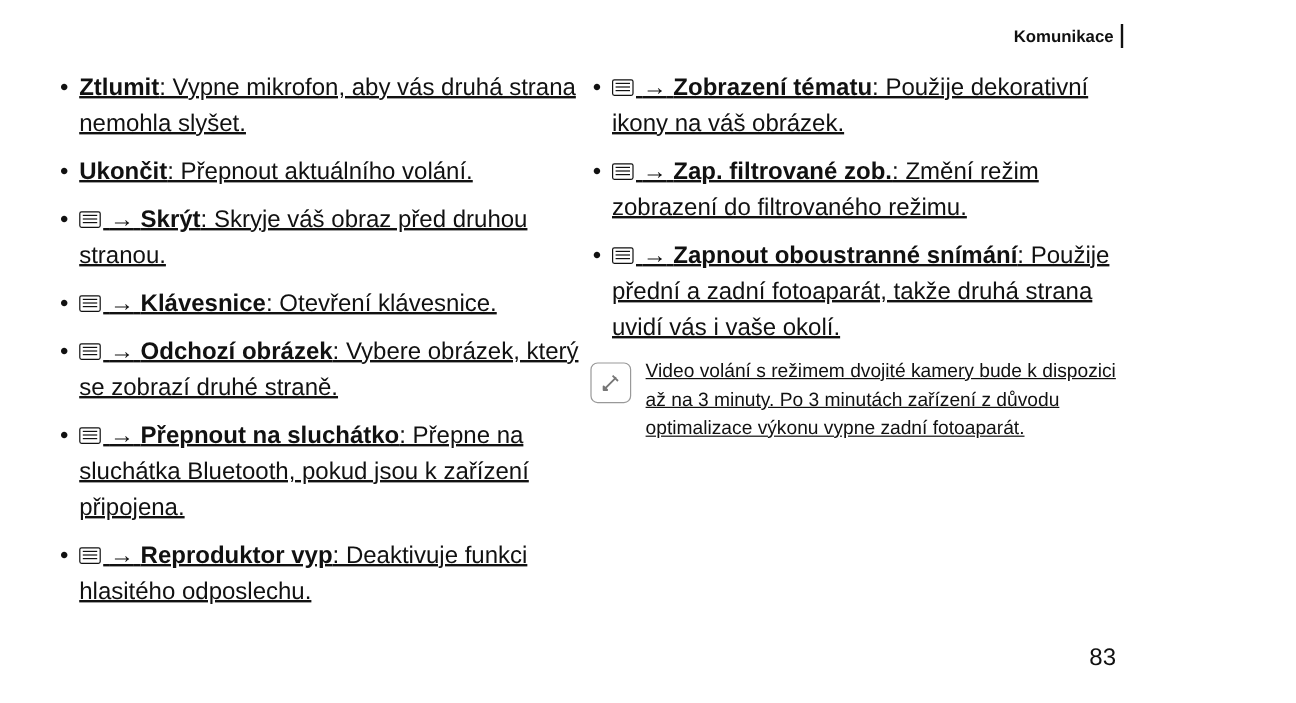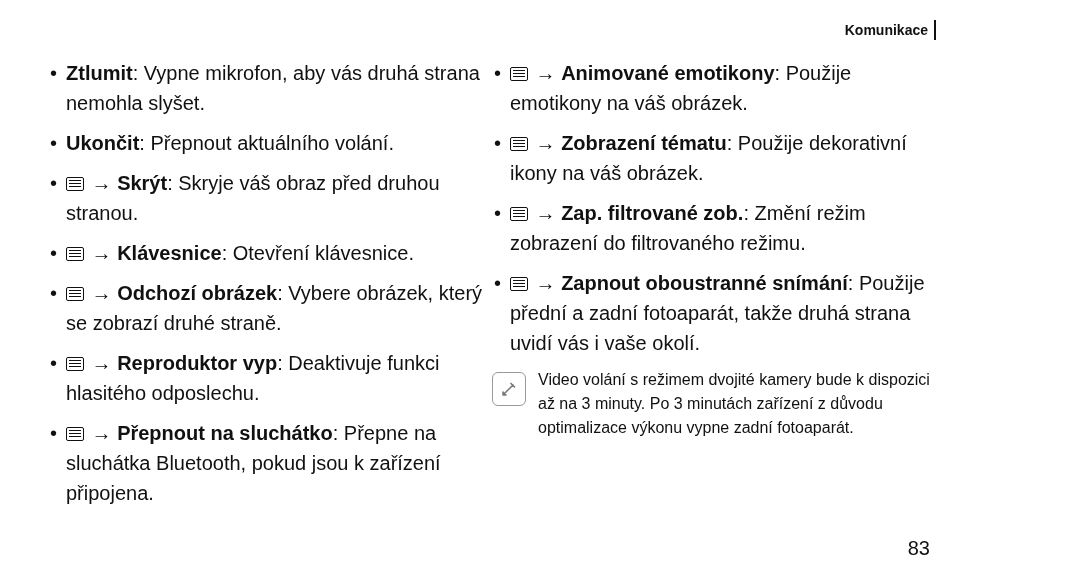--- a/index.html
+++ b/index.html
@@ -29,20 +29,21 @@
     position: absolute;
     top: 20px;
     right: 48px;
     height: 20px;
     width: 2px;
     background: #111;
   }
   .columns {
     display: flex;
     margin-top: 30px;
+    text-decoration: underline;
   }
   .col {
     width: 480px;
   }
   .col ul {
     list-style: none;
     padding: 0;
     margin: 0;
   }
   .col li {
@@ -145,37 +146,32 @@
           <span class="bold">Klávesnice</span><span>: Otevření klávesnice.</span>
         </li>
         <li>
           <span class="menu-icon"></span>
           <span class="bold arrow">→</span>
           <span class="bold">Odchozí obrázek</span><span>: Vybere obrázek, který se zobrazí druhé straně.</span>
         </li>
         <li>
           <span class="menu-icon"></span>
           <span class="bold arrow">→</span>
-          <span class="bold">Reproduktor vyp</span><span>: Deaktivuje funkci hlasitého odposlechu.</span>
+          <span class="bold">Přepnout na sluchátko</span><span>: Přepne na sluchátka Bluetooth, pokud jsou k zařízení připojena.</span>
         </li>
         <li>
           <span class="menu-icon"></span>
           <span class="bold arrow">→</span>
-          <span class="bold">Přepnout na sluchátko</span><span>: Přepne na sluchátka Bluetooth, pokud jsou k zařízení připojena.</span>
+          <span class="bold">Reproduktor vyp</span><span>: Deaktivuje funkci hlasitého odposlechu.</span>
         </li>
       </ul>
     </div>
 
     <div class="col">
       <ul>
-        <li>
-          <span class="menu-icon"></span>
-          <span class="bold arrow">→</span>
-          <span class="bold">Animované emotikony</span><span>: Použije emotikony na váš obrázek.</span>
-        </li>
         <li>
           <span class="menu-icon"></span>
           <span class="bold arrow">→</span>
           <span class="bold">Zobrazení tématu</span><span>: Použije dekorativní ikony na váš obrázek.</span>
         </li>
         <li>
           <span class="menu-icon"></span>
           <span class="bold arrow">→</span>
           <span class="bold">Zap. filtrované zob.</span><span>: Změní režim zobrazení do filtrovaného režimu.</span>
         </li>

